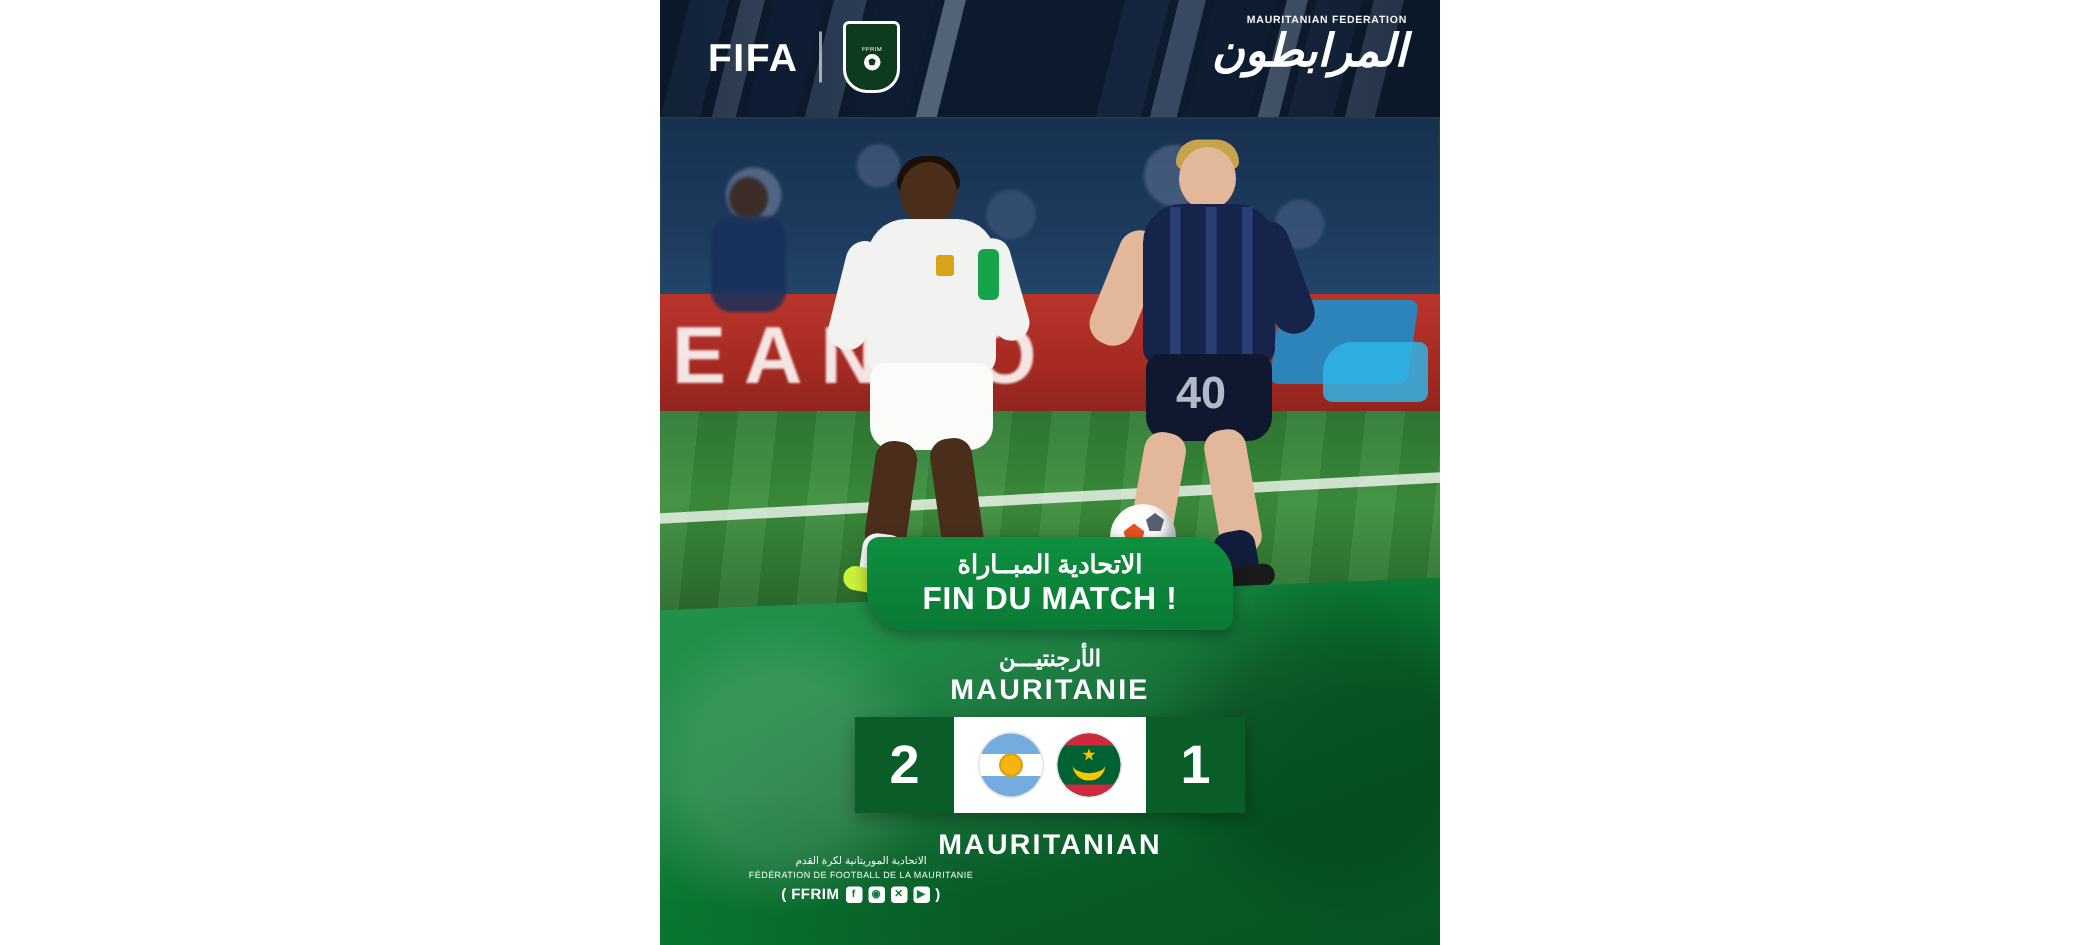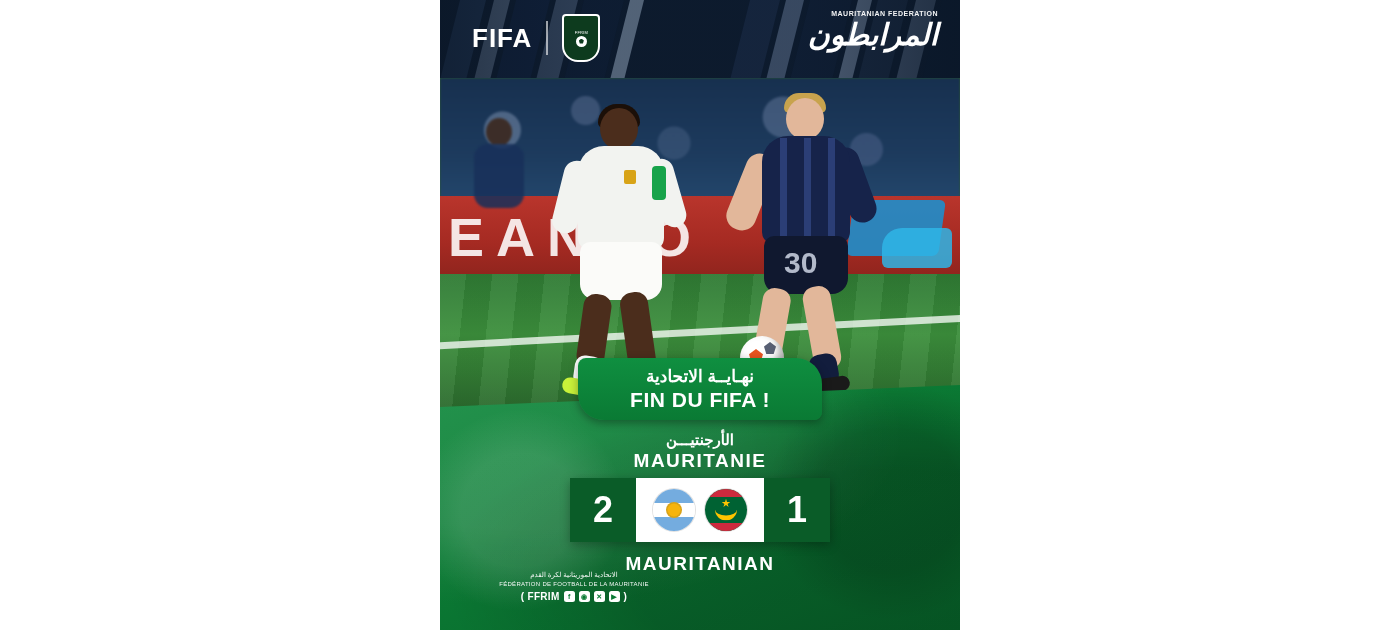--- a/index.html
+++ b/index.html
@@ -550,39 +550,39 @@
       <div class="player-blue">
         <div class="pb-arm-l"></div>
         <div class="pb-arm-r"></div>
         <div class="pb-hair"></div>
         <div class="pb-head"></div>
         <div class="pb-torso"></div>
         <div class="pb-stripe1"></div>
         <div class="pb-stripe2"></div>
         <div class="pb-stripe3"></div>
         <div class="pb-shorts"></div>
-        <div class="pb-num">30</div>
+        <div class="pb-num">40</div>
         <div class="pb-leg-l"></div>
         <div class="pb-leg-r"></div>
         <div class="pb-sock-l"></div>
         <div class="pb-sock-r"></div>
         <div class="pb-boot"></div>
       </div>
 
       <div class="ball"></div>
     </div>
 
     <div class="green-panel">
       <div class="gp-swirl1"></div>
       <div class="gp-swirl2"></div>
     </div>
 
     <div class="ft-ribbon">
-      <div class="ft-ar">نهـايــة الاتحادية</div>
-      <div class="ft-fr">FIN DU FIFA !</div>
+      <div class="ft-ar">الاتحادية المبــاراة</div>
+      <div class="ft-fr">FIN DU MATCH !</div>
     </div>
 
     <div class="team-top">
       <div class="team-ar">الأرجنتيـــن</div>
       <div class="team-fr">MAURITANIE</div>
     </div>
 
     <div class="scoreboard">
       <div class="score-box">2</div>
       <div class="flags-box">

